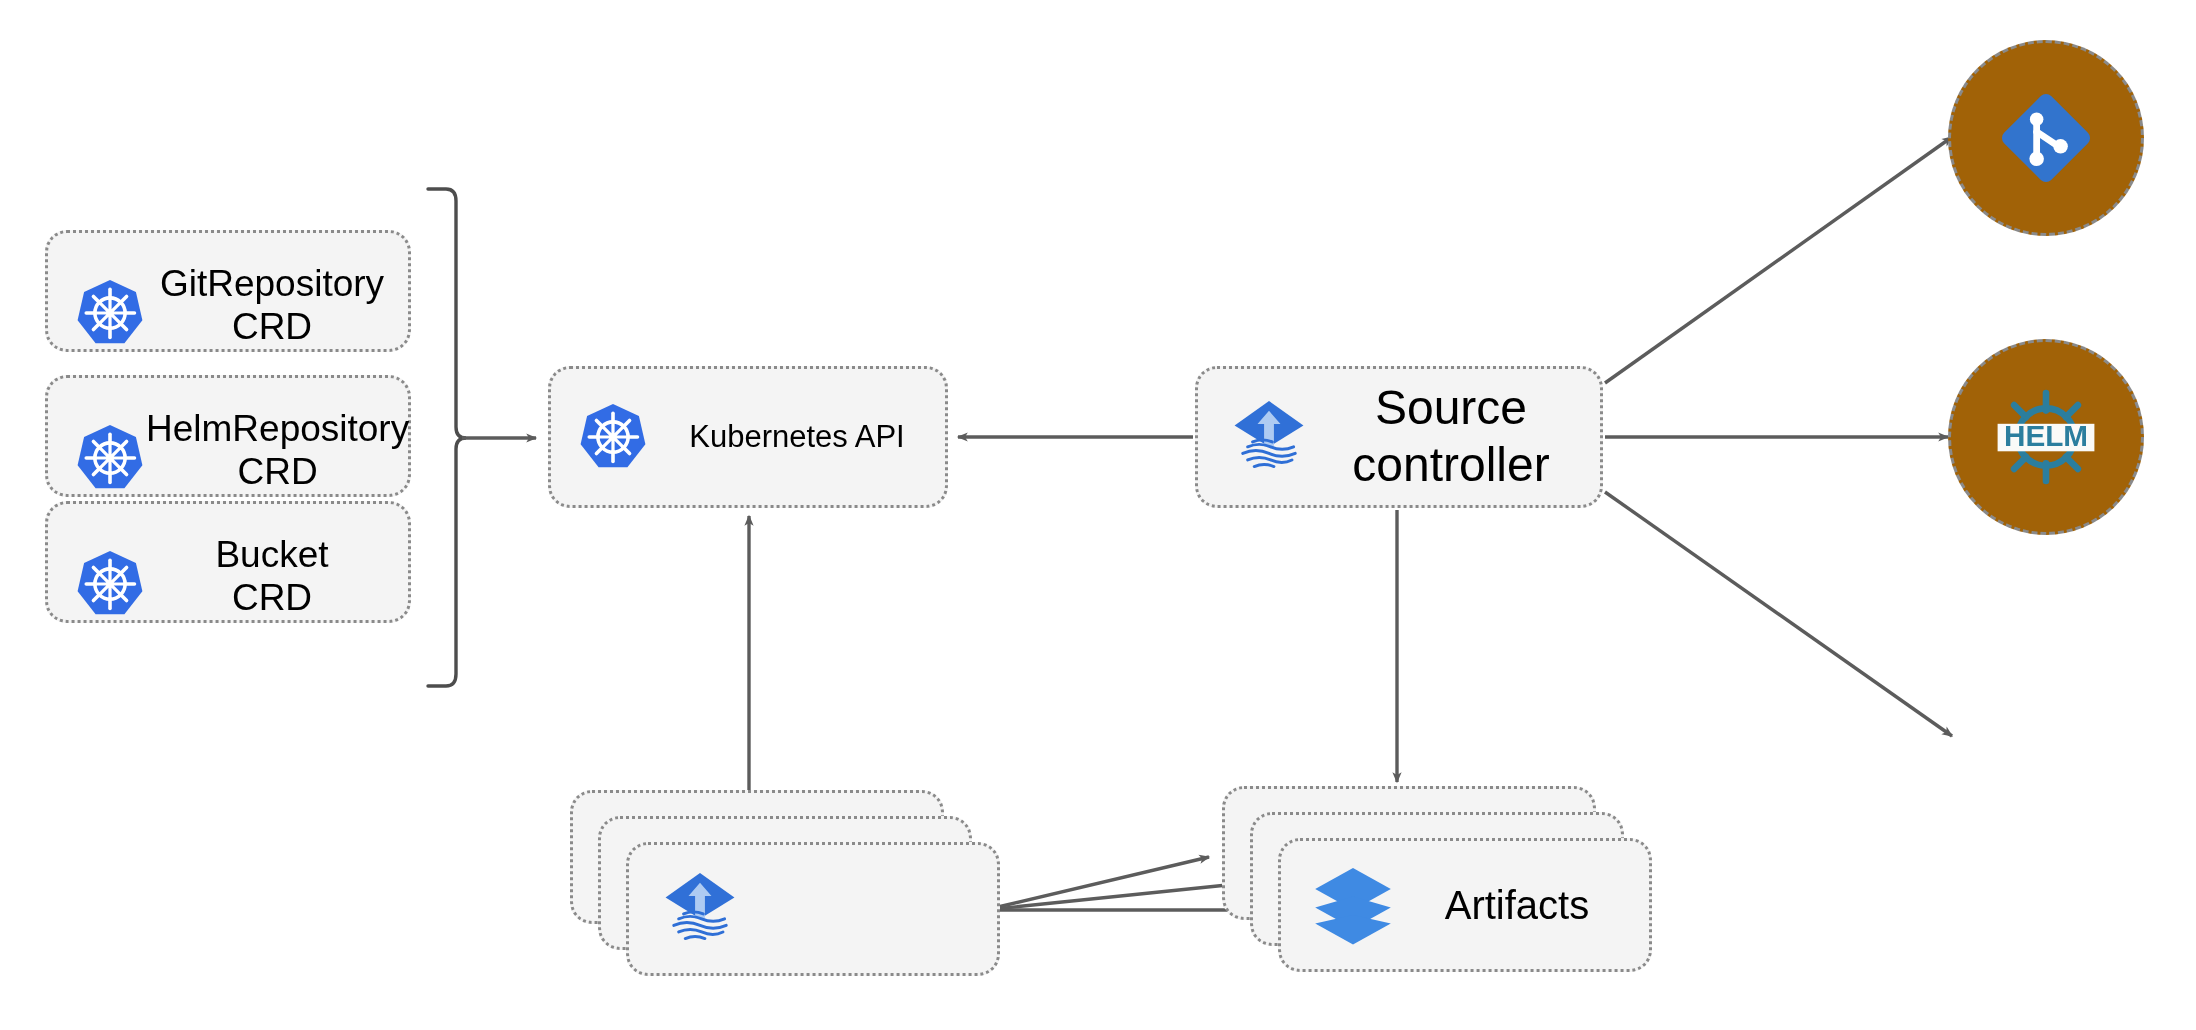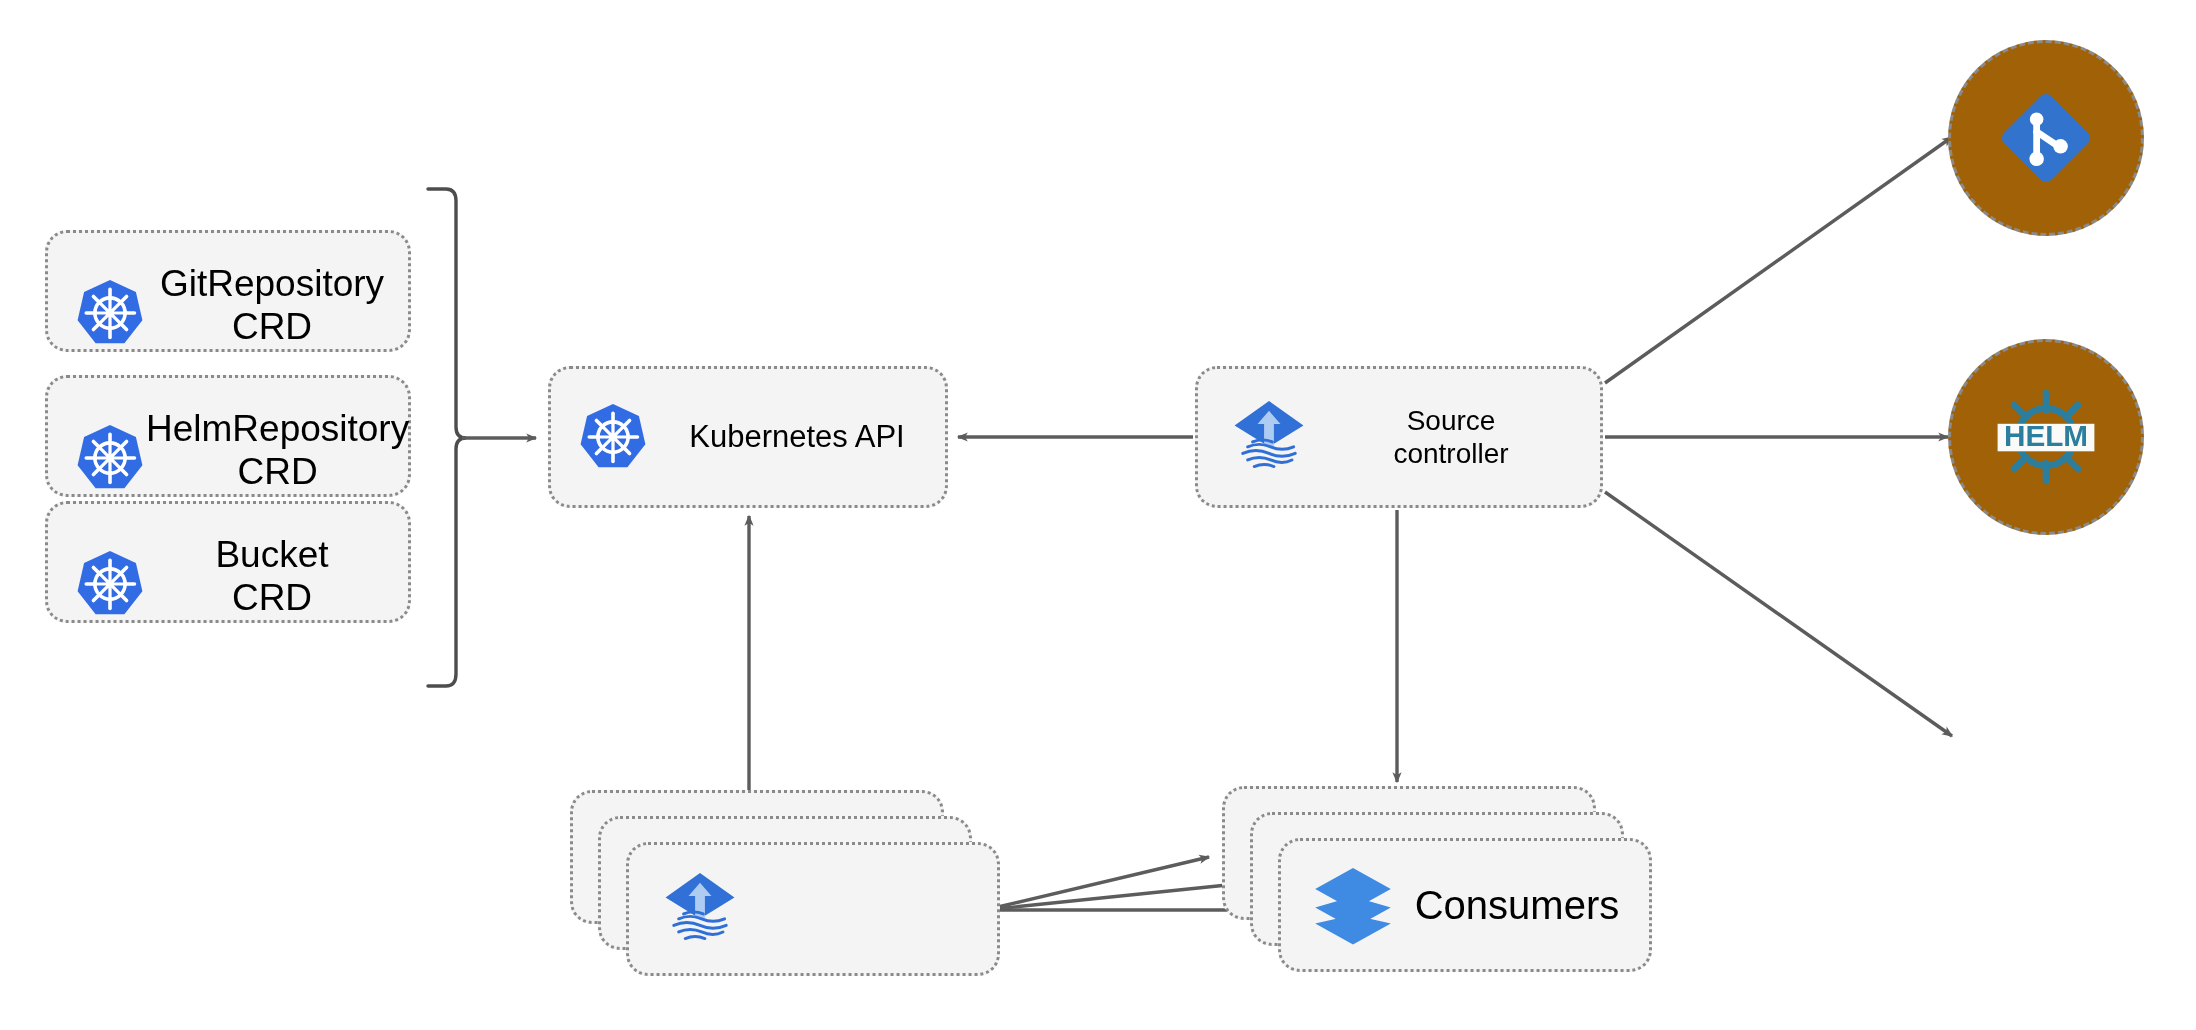--- a/index.html
+++ b/index.html
@@ -74,21 +74,21 @@
   
   .srcctl {
     left: 1195px;
     top: 366px;
     width: 408px;
     height: 142px;
     padding-left: 30px;
   }
   .srcctl .label {
     flex: 1;
-    font-size: 28px;
+    font-size: 48px;
     padding-right: 8px;
   }
 
   
   .stack {
     position: absolute;
   }
   .stack .sheet {
     position: absolute;
     box-sizing: border-box;
@@ -351,21 +351,21 @@
     <div class="sheet s1" style="width:374px; height:134px;"></div>
     <div class="sheet s2" style="width:374px; height:134px;"></div>
     <div class="sheet s3" style="width:374px; height:134px;">
       <span class="icon ico-layers">
         <svg viewBox="0 0 100 100" xmlns="http://www.w3.org/2000/svg">
           <polygon points="50,6 95,31 50,56 5,31" fill="#3F8AE3"></polygon>
           <polygon points="50,40 95,53 50,78 5,53" fill="#3F8AE3"></polygon>
           <polygon points="50,62 95,72 50,97 5,72" fill="#3F8AE3"></polygon>
         </svg>
       </span>
-      <span class="label">Consumers</span>
+      <span class="label">Artifacts</span>
     </div>
   </div>
 
   <div class="ext" style="left:1948px; top:40px;">
     <span class="icon ico-git">
       <svg viewBox="0 0 100 100" xmlns="http://www.w3.org/2000/svg">
         <rect x="18" y="18" width="64" height="64" rx="7" ry="7" transform="rotate(45 50 50)" fill="#3274CD"></rect>
         <g fill="none" stroke="#ffffff" stroke-width="6.5" stroke-linecap="round">
           <line x1="41" y1="32" x2="41" y2="68"></line>
           <path d="M41,44 L62,58"></path>

